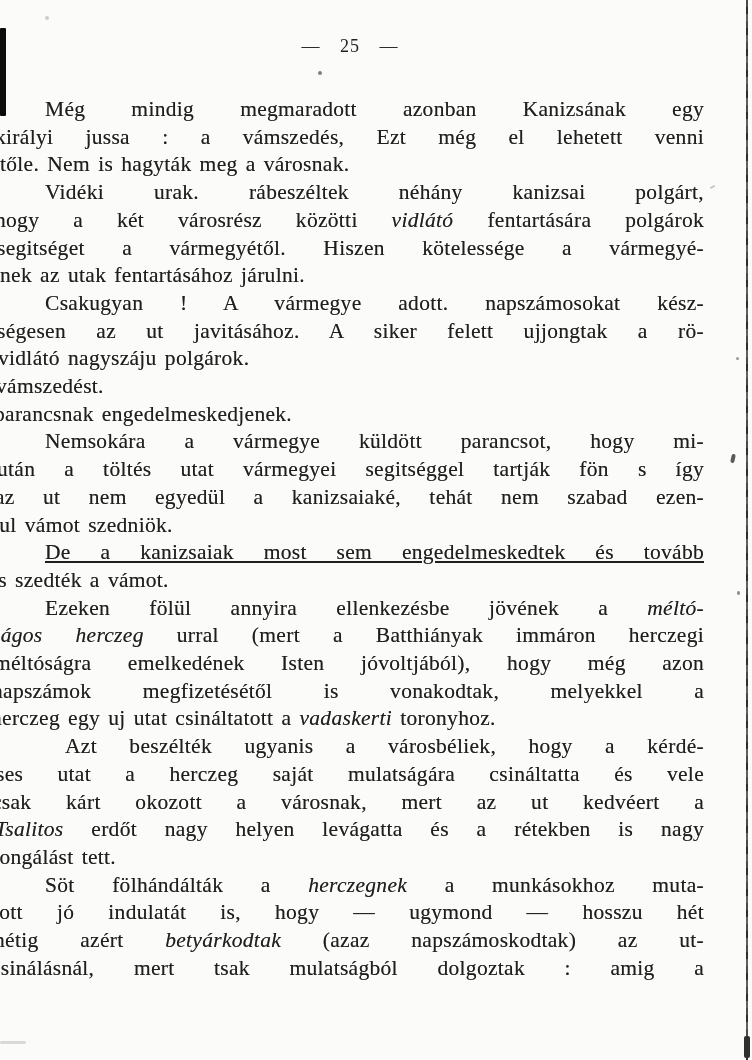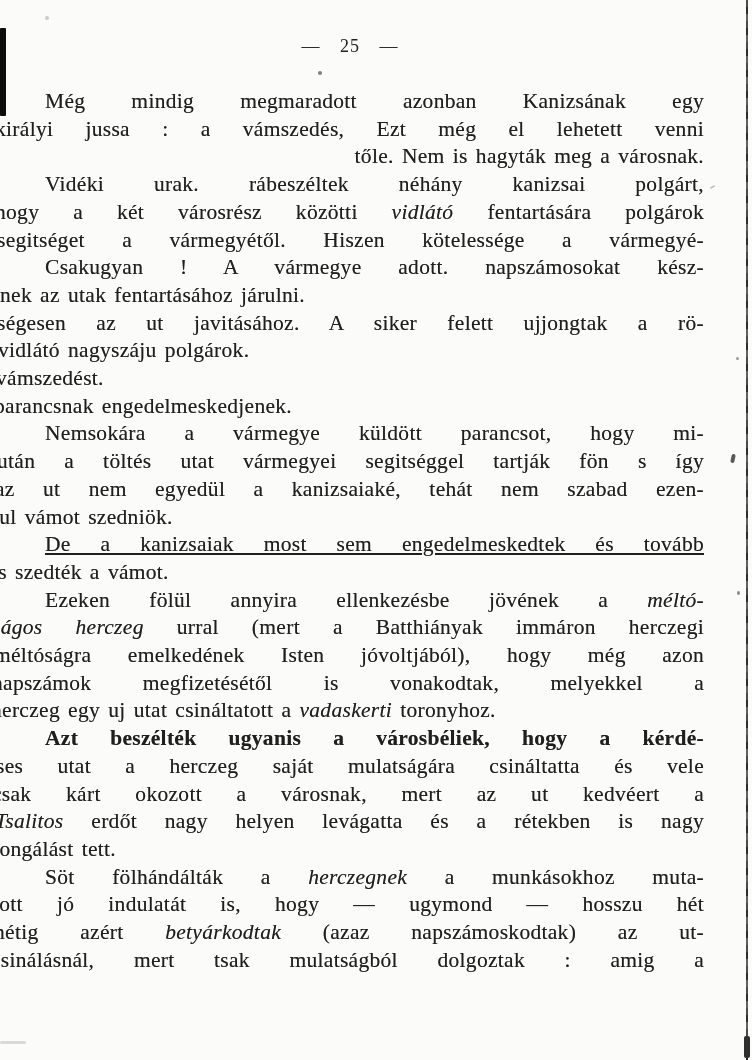--- a/index.html
+++ b/index.html
@@ -16,21 +16,21 @@
   .pagenum {
     position: absolute; top: 36px; left: 0; width: 700px;
     text-align: center;
     font-size: 18px;
     letter-spacing: 1px;
     word-spacing: 14px;
     color: #222;
   }
 
   .text-block {
-    position: absolute; top: 88px; left: 0; width: 704px;
+    position: absolute; top: 96px; left: 0; width: 704px;
     font-size: 21.5px;
     line-height: 27.7px;
     letter-spacing: 0.3px;
     word-spacing: 2.5px;
     text-shadow: 0 0 0.5px rgba(25,25,25,0.55);
   }
   .line { text-align: left; }
   .line.just { text-align: justify; text-align-last: justify; }
   .it { font-style: italic; }
 
@@ -63,42 +63,42 @@
   <div class="artifact speck-right-1"></div>
   <div class="artifact speck-right-2"></div>
   <div class="artifact speck-right-3"></div>
   <div class="artifact streak-bottom-left"></div>
 
   <div class="pagenum">— 25 —</div>
 
   <div class="text-block">
       <div class="line just" style="margin-left: 45px;"><span>Még mindig megmaradott azonban Kanizsának egy</span></div>
       <div class="line just" style="margin-left: -5px;"><span>királyi jussa : a vámszedés, Ezt még el lehetett venni</span></div>
-      <div class="line" style="margin-left: 0px; text-align: right;"><span>tőle. Nem is hagyták meg a városnak.</span></div>
+      <div class="line" style="margin-left: 0px;"><span>tőle. Nem is hagyták meg a városnak.</span></div>
       <div class="line just" style="margin-left: 45px;"><span>Vidéki urak. rábeszéltek néhány kanizsai polgárt,</span></div>
       <div class="line just" style="margin-left: -5px;"><span>hogy a két városrész közötti </span><span class="it">vidlátó</span><span> fentartására polgárok</span></div>
       <div class="line just" style="margin-left: -3px;"><span>segitséget a vármegyétől. Hiszen kötelessége a vármegyé-</span></div>
+      <div class="line" style="margin-left: 0px;"><span>nek az utak fentartásához járulni.</span></div>
       <div class="line just" style="margin-left: 45px;"><span>Csakugyan ! A vármegye adott. napszámosokat kész-</span></div>
-      <div class="line" style="margin-left: 0px;"><span>nek az utak fentartásához járulni.</span></div>
       <div class="line just" style="margin-left: -3px;"><span>ségesen az ut javitásához. A siker felett ujjongtak a rö-</span></div>
       <div class="line" style="margin-left: -2px;"><span>vidlátó nagyszáju polgárok.</span></div>
       <div class="line" style="margin-left: -4px;"><span>vámszedést.</span></div>
       <div class="line" style="margin-left: -6px;"><span>parancsnak engedelmeskedjenek.</span></div>
       <div class="line just" style="margin-left: 45px;"><span>Nemsokára a vármegye küldött parancsot, hogy mi-</span></div>
       <div class="line just" style="margin-left: -3px;"><span>után a töltés utat vármegyei segitséggel tartják fön s így</span></div>
       <div class="line just" style="margin-left: -5px;"><span>az ut nem egyedül a kanizsaiaké, tehát nem szabad ezen-</span></div>
       <div class="line" style="margin-left: -7px;"><span>tul vámot szedniök.</span></div>
       <div class="line just" style="margin-left: 45px; text-decoration: underline;"><span>De a kanizsaiak most sem engedelmeskedtek és tovább</span></div>
       <div class="line" style="margin-left: -8px;"><span>is szedték a vámot.</span></div>
       <div class="line just" style="margin-left: 45px;"><span>Ezeken fölül annyira ellenkezésbe jövének a </span><span class="it">méltó-</span></div>
       <div class="line just" style="margin-left: -8px;"><span class="it">ságos herczeg</span><span> urral (mert a Batthiányak immáron herczegi</span></div>
       <div class="line just" style="margin-left: -6px;"><span>méltóságra emelkedének Isten jóvoltjából), hogy még azon</span></div>
       <div class="line just" style="margin-left: -8px;"><span>napszámok megfizetésétől is vonakodtak, melyekkel a</span></div>
       <div class="line" style="margin-left: -9px;"><span>herczeg egy uj utat csináltatott a </span><span class="it">vadaskerti</span><span> toronyhoz.</span></div>
-      <div class="line just" style="margin-left: 45px; font-weight: bold;"><span>Azt beszélték ugyanis a városbéliek, hogy a kérdé-</span></div>
+      <div class="line just" style="margin-left: 65px;"><span>Azt beszélték ugyanis a városbéliek, hogy a kérdé-</span></div>
       <div class="line just" style="margin-left: -4px;"><span>ses utat a herczeg saját mulatságára csináltatta és vele</span></div>
       <div class="line just" style="margin-left: -8px;"><span>csak kárt okozott a városnak, mert az ut kedvéert a</span></div>
       <div class="line just" style="margin-left: -5px;"><span class="it">Tsalitos</span><span> erdőt nagy helyen levágatta és a rétekben is nagy</span></div>
       <div class="line" style="margin-left: -8px;"><span>rongálást tett.</span></div>
       <div class="line just" style="margin-left: 45px;"><span>Söt fölhándálták a </span><span class="it">herczegnek</span><span> a munkásokhoz muta-</span></div>
       <div class="line just" style="margin-left: -7px;"><span>tott jó indulatát is, hogy — ugymond — hosszu hét</span></div>
       <div class="line just" style="margin-left: -6px;"><span>hétig azért </span><span class="it">betyárkodtak</span><span> (azaz napszámoskodtak) az ut-</span></div>
       <div class="line just" style="margin-left: -9px;"><span>csinálásnál, mert tsak mulatságból dolgoztak : amig a</span></div>
     </div>
 

